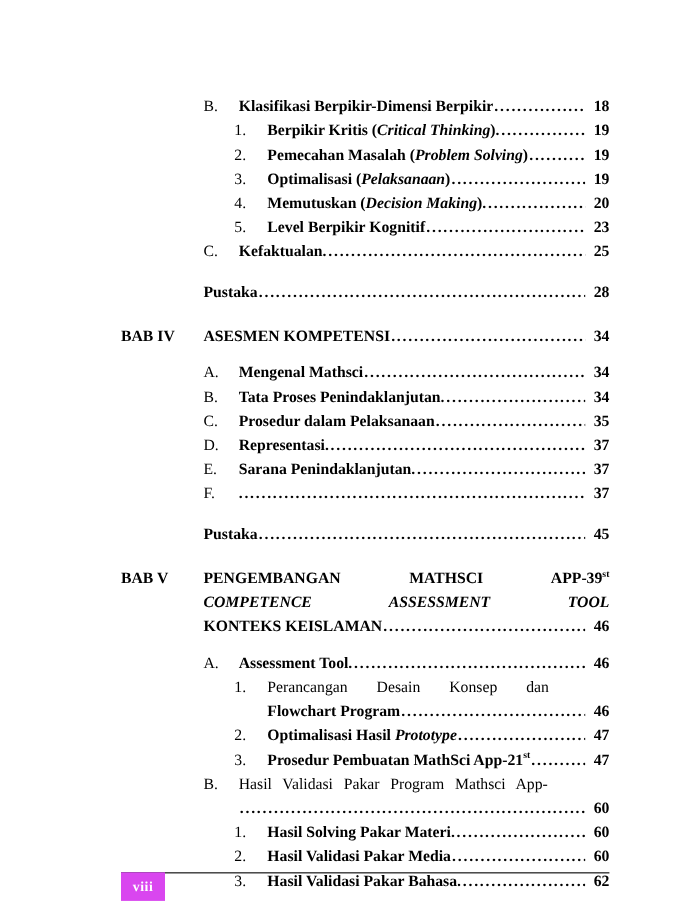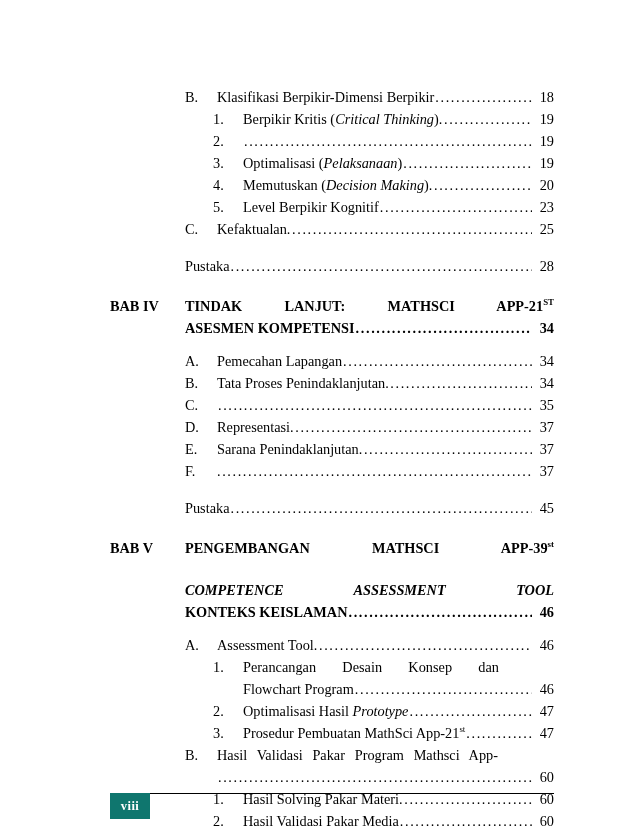--- a/index.html
+++ b/index.html
@@ -64,20 +64,21 @@
   .content {
     flex: 1 1 auto;
     min-width: 0;
   }
 
   
   .leader-line {
     display: flex;
     align-items: flex-end;
     width: 100%;
+    font-weight: bold;
   }
   .lt { white-space: nowrap; }
   .dots {
     flex: 1 1 auto;
     overflow: hidden;
     white-space: nowrap;
     margin: 0 1px;
     letter-spacing: 1.6px;
     color: #000;
   }
@@ -89,21 +90,21 @@
     padding-left: 3px;
   }
 
   
   .just {
     text-align: justify;
     text-align-last: justify;
   }
 
   .b { font-weight: bold; }
-  .i { font-style: italic; margin-top: 20px; }
+  .i { font-style: italic; }
 
   sup {
     font-size: 0.62em;
     vertical-align: super;
     line-height: 0;
   }
 
   .gap-sm { height: 11px; }
   .gap-md { height: 15px; }
   .gap-lg { height: 18px; }
@@ -116,21 +117,21 @@
     width: 444px;
     height: 1px;
     background: #000000;
   }
   .folio {
     position: absolute;
     left: 110px;
     top: 793px;
     min-width: 40px;
     height: 26px;
-    background: #0f766e;
+    background: #d946ef;
     color: #ffffff;
     font-size: 12.5px;
     font-weight: bold;
     letter-spacing: 0.5px;
     display: flex;
     align-items: center;
     justify-content: center;
     padding: 0 6px;
     box-sizing: border-box;
   }
@@ -164,20 +165,21 @@
           <span class="pg">19</span>
         </div>
       </div>
     </div>
 
     <div class="row">
       <div class="ind-2"></div>
       <div class="mk-num">2.</div>
       <div class="content">
         <div class="leader-line">
+          <span class="lt"><span>Pemecahan Masalah (</span><span class="i">Problem Solving</span><span>)</span></span>
           <span class="dots">......................................................................................................................</span>
           <span class="pg">19</span>
         </div>
       </div>
     </div>
 
     <div class="row">
       <div class="ind-2"></div>
       <div class="mk-num">3.</div>
       <div class="content">
@@ -236,37 +238,36 @@
           <span class="pg">28</span>
         </div>
       </div>
     </div>
 
     <div class="gap-lg"></div>
 
     <div class="row">
       <div class="bab-label">BAB IV</div>
       <div class="content b">
-        <div class="just"><span>TINDAK LANJUT: MATHSCI APP-21</span><sup>ST</sup></div>
         <div class="leader-line">
           <span class="lt">ASESMEN KOMPETENSI</span>
           <span class="dots">......................................................................................................................</span>
           <span class="pg">34</span>
         </div>
       </div>
     </div>
 
     <div class="gap-sm"></div>
 
     <div class="row">
       <div class="ind-1"></div>
       <div class="mk-alpha">A.</div>
       <div class="content">
         <div class="leader-line">
-          <span class="lt">Pemecahan Lapangan</span>
+          <span class="lt">Mengenal Mathsci</span>
           <span class="dots">......................................................................................................................</span>
           <span class="pg">34</span>
         </div>
       </div>
     </div>
 
     <div class="row">
       <div class="ind-1"></div>
       <div class="mk-alpha">B.</div>
       <div class="content">
@@ -276,20 +277,21 @@
           <span class="pg">34</span>
         </div>
       </div>
     </div>
 
     <div class="row">
       <div class="ind-1"></div>
       <div class="mk-alpha">C.</div>
       <div class="content">
         <div class="leader-line">
+          <span class="lt">Prosedur dalam Pelaksanaan</span>
           <span class="dots">......................................................................................................................</span>
           <span class="pg">35</span>
         </div>
       </div>
     </div>
 
     <div class="row">
       <div class="ind-1"></div>
       <div class="mk-alpha">D.</div>
       <div class="content">

